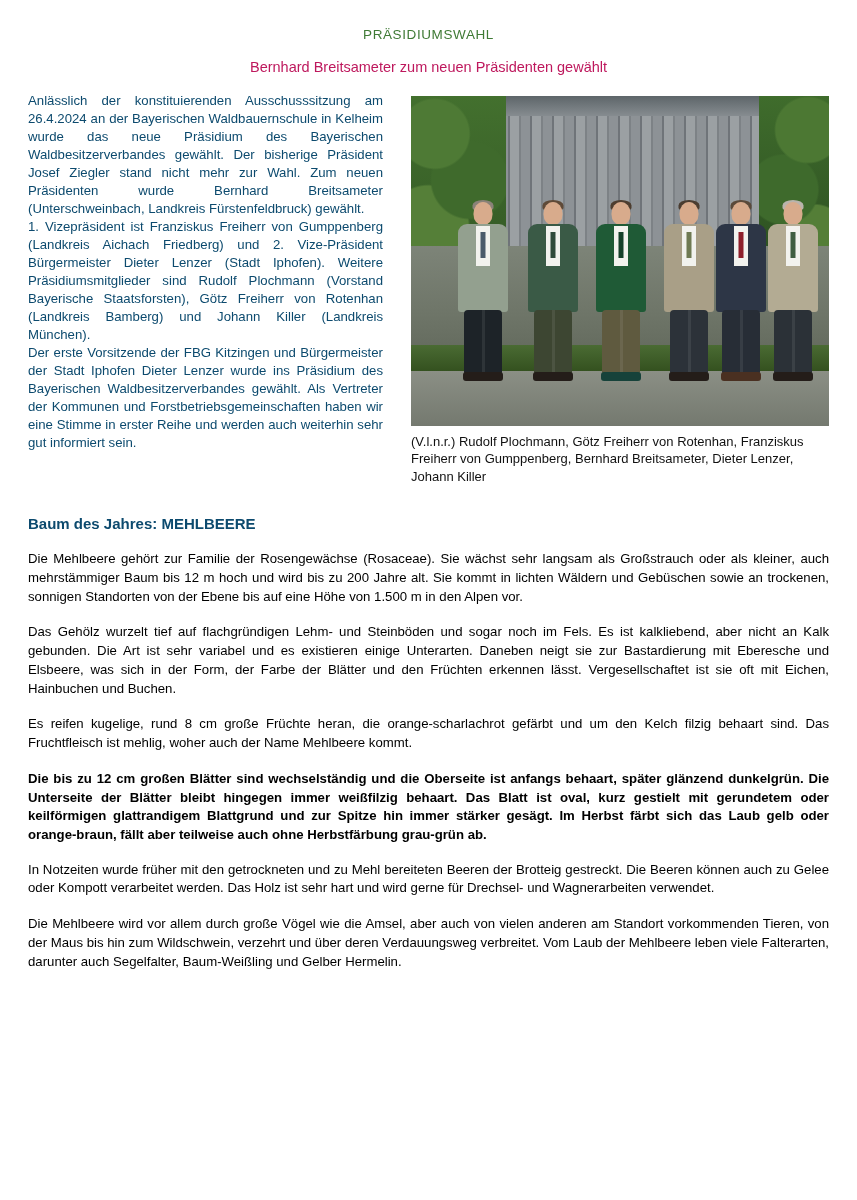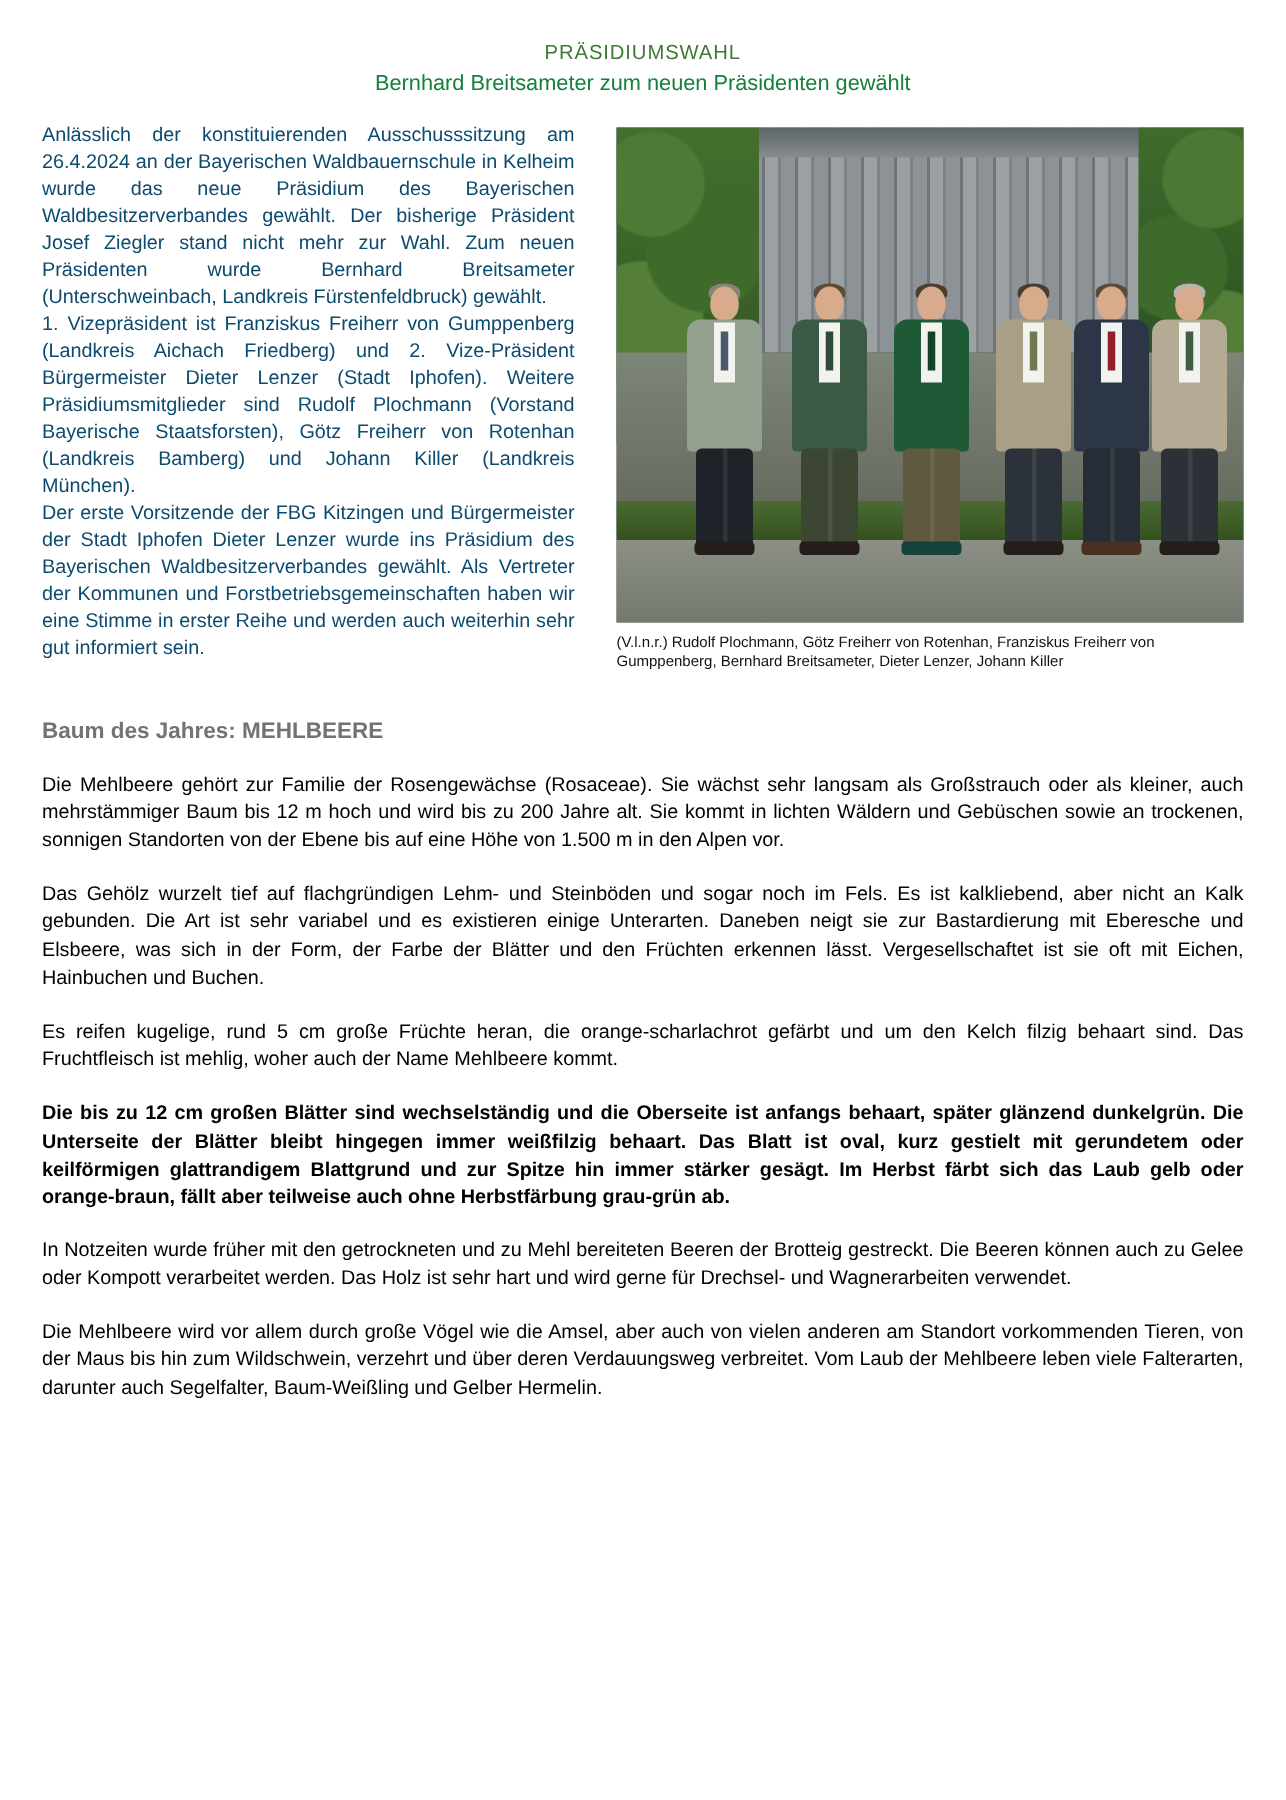--- a/index.html
+++ b/index.html
@@ -25,24 +25,24 @@
     text-align: center;
     padding-top: 26px;
   }
   .header-title {
     color: #3f7a35;
     font-size: 13.5px;
     letter-spacing: 0.6px;
     line-height: 1.35;
   }
   .header-sub {
-    color: #15803d;
+    color: #be185d;
     font-size: 14.5px;
     line-height: 1.4;
-    margin-top: 2px;
+    margin-top: 13px;
   }
   .content {
     padding: 0 28px 0 28px;
     box-sizing: border-box;
   }
   .top-section {
     margin-top: 14px;
   }
   .intro-col {
     width: 355px;
@@ -201,28 +201,28 @@
     transform: translateX(-50%);
     top: 170px;
     width: 40px;
     height: 9px;
     background: #241d19;
     border-radius: 3px;
   }
   .caption {
     width: 418px;
     margin-top: 7px;
-    font-size: 10px;
+    font-size: 13px;
     line-height: 1.35;
     color: #111;
   }
   .clear { clear: both; }
 
   .section-title {
-    color: #737373;
+    color: #0c4a6e;
     font-size: 15px;
     font-weight: bold;
     margin: 30px 0 18px 0;
   }
   .body-text p {
     font-size: 13.2px;
     line-height: 1.42;
     text-align: justify;
     margin: 0 0 17px 0;
   }
@@ -324,20 +324,20 @@
       </div>
 
       <div class="clear"></div>
     </div>
 
     <div class="section-title">Baum des Jahres: MEHLBEERE</div>
 
     <div class="body-text">
       <p>Die Mehlbeere gehört zur Familie der Rosengewächse (Rosaceae). Sie wächst sehr langsam als Großstrauch oder als kleiner, auch mehrstämmiger Baum bis 12 m hoch und wird bis zu 200 Jahre alt. Sie kommt in lichten Wäldern und Gebüschen sowie an trockenen, sonnigen Standorten von der Ebene bis auf eine Höhe von 1.500 m  in den Alpen vor.</p>
       <p>Das Gehölz wurzelt tief auf flachgründigen Lehm- und Steinböden und sogar noch im Fels. Es ist kalkliebend, aber nicht an Kalk gebunden. Die Art ist sehr variabel und es existieren einige Unterarten. Daneben neigt sie zur Bastardierung mit Eberesche und Elsbeere, was sich in der Form, der Farbe der Blätter und den Früchten erkennen lässt. Vergesellschaftet ist sie oft mit Eichen, Hainbuchen und Buchen.</p>
-      <p>Es reifen kugelige, rund 5 cm große Früchte heran, die orange-scharlachrot gefärbt und um den Kelch filzig behaart sind. Das Fruchtfleisch ist mehlig, woher auch der Name Mehlbeere kommt.</p>
+      <p>Es reifen kugelige, rund 8 cm große Früchte heran, die orange-scharlachrot gefärbt und um den Kelch filzig behaart sind. Das Fruchtfleisch ist mehlig, woher auch der Name Mehlbeere kommt.</p>
       <p class="tight">Die bis zu 12 cm großen Blätter sind wechselständig und die Oberseite ist anfangs behaart, später glänzend dunkelgrün. Die Unterseite der Blätter bleibt hingegen immer weißfilzig behaart. Das Blatt ist oval, kurz gestielt mit gerundetem oder keilförmigen glattrandigem Blattgrund und zur Spitze hin immer stärker gesägt. Im Herbst färbt sich das Laub gelb oder orange-braun, fällt aber teilweise auch ohne Herbstfärbung grau-grün ab.</p>
       <p>In Notzeiten wurde früher mit den getrockneten und zu Mehl bereiteten Beeren der Brotteig gestreckt. Die Beeren können auch zu Gelee oder Kompott verarbeitet werden. Das Holz ist sehr hart und wird gerne für Drechsel- und Wagnerarbeiten verwendet.</p>
       <p>Die Mehlbeere wird vor allem durch große Vögel wie die Amsel, aber auch von vielen anderen am Standort vorkommenden Tieren, von der Maus bis hin zum Wildschwein, verzehrt und über deren Verdauungsweg verbreitet. Vom Laub der Mehlbeere leben viele Falterarten, darunter auch Segelfalter, Baum-Weißling und Gelber Hermelin.</p>
     </div>
 
   </div>
 </div>
 
 </body></html>

